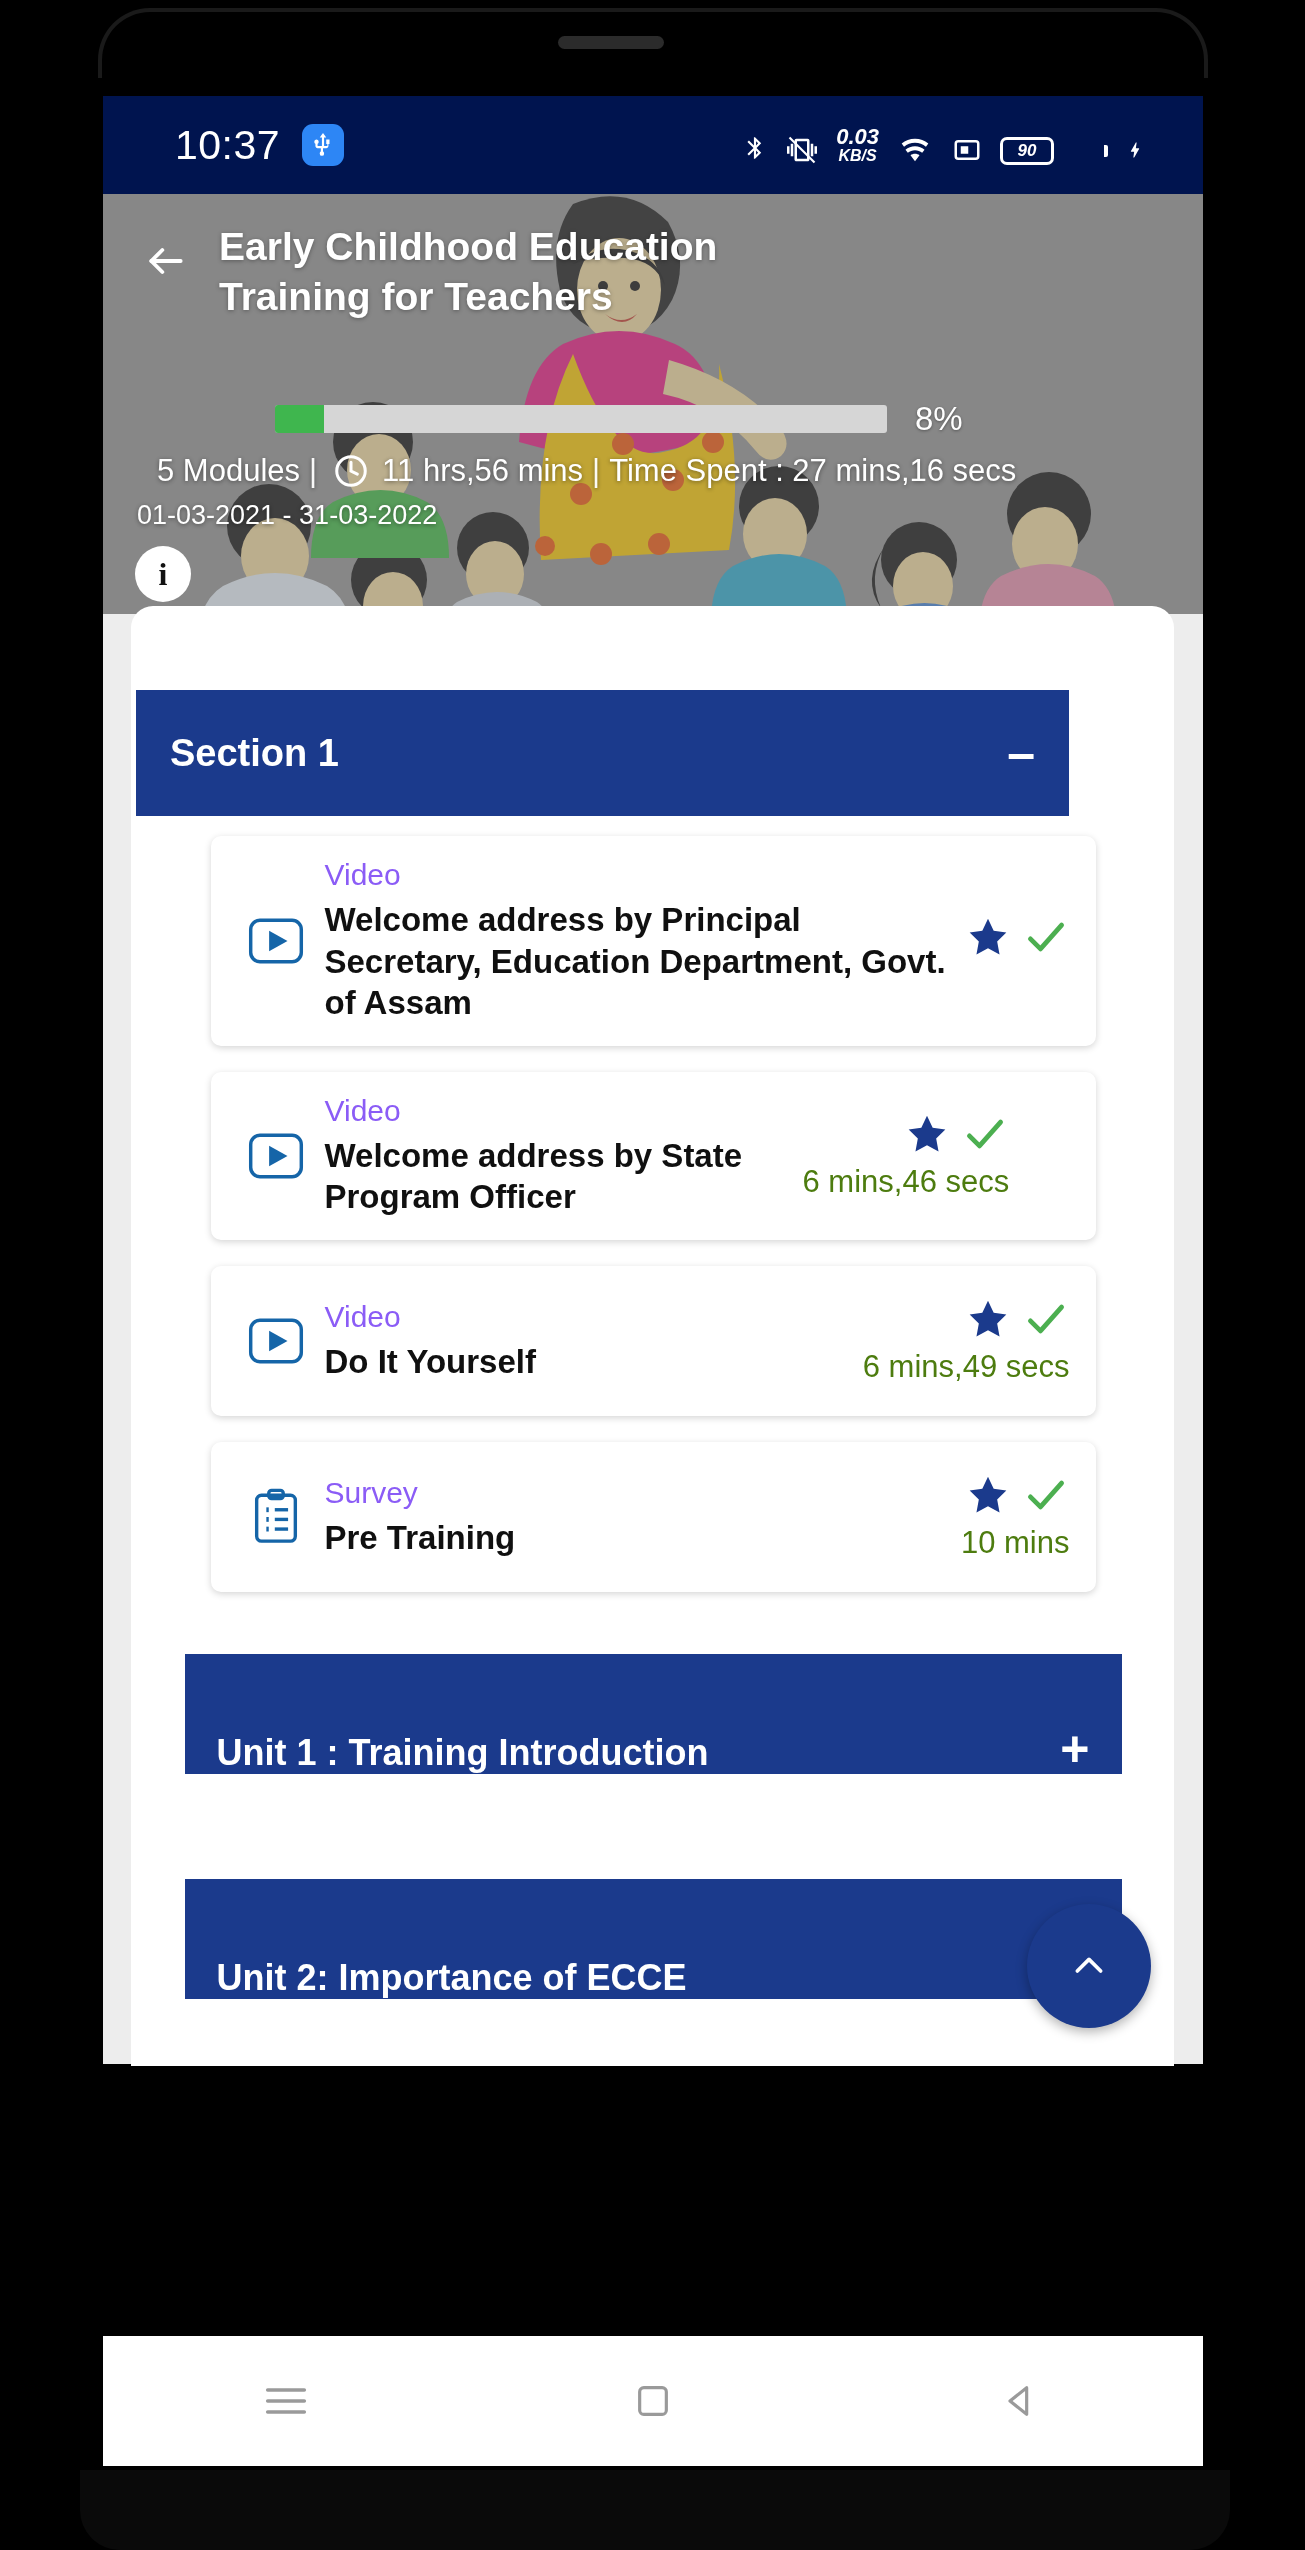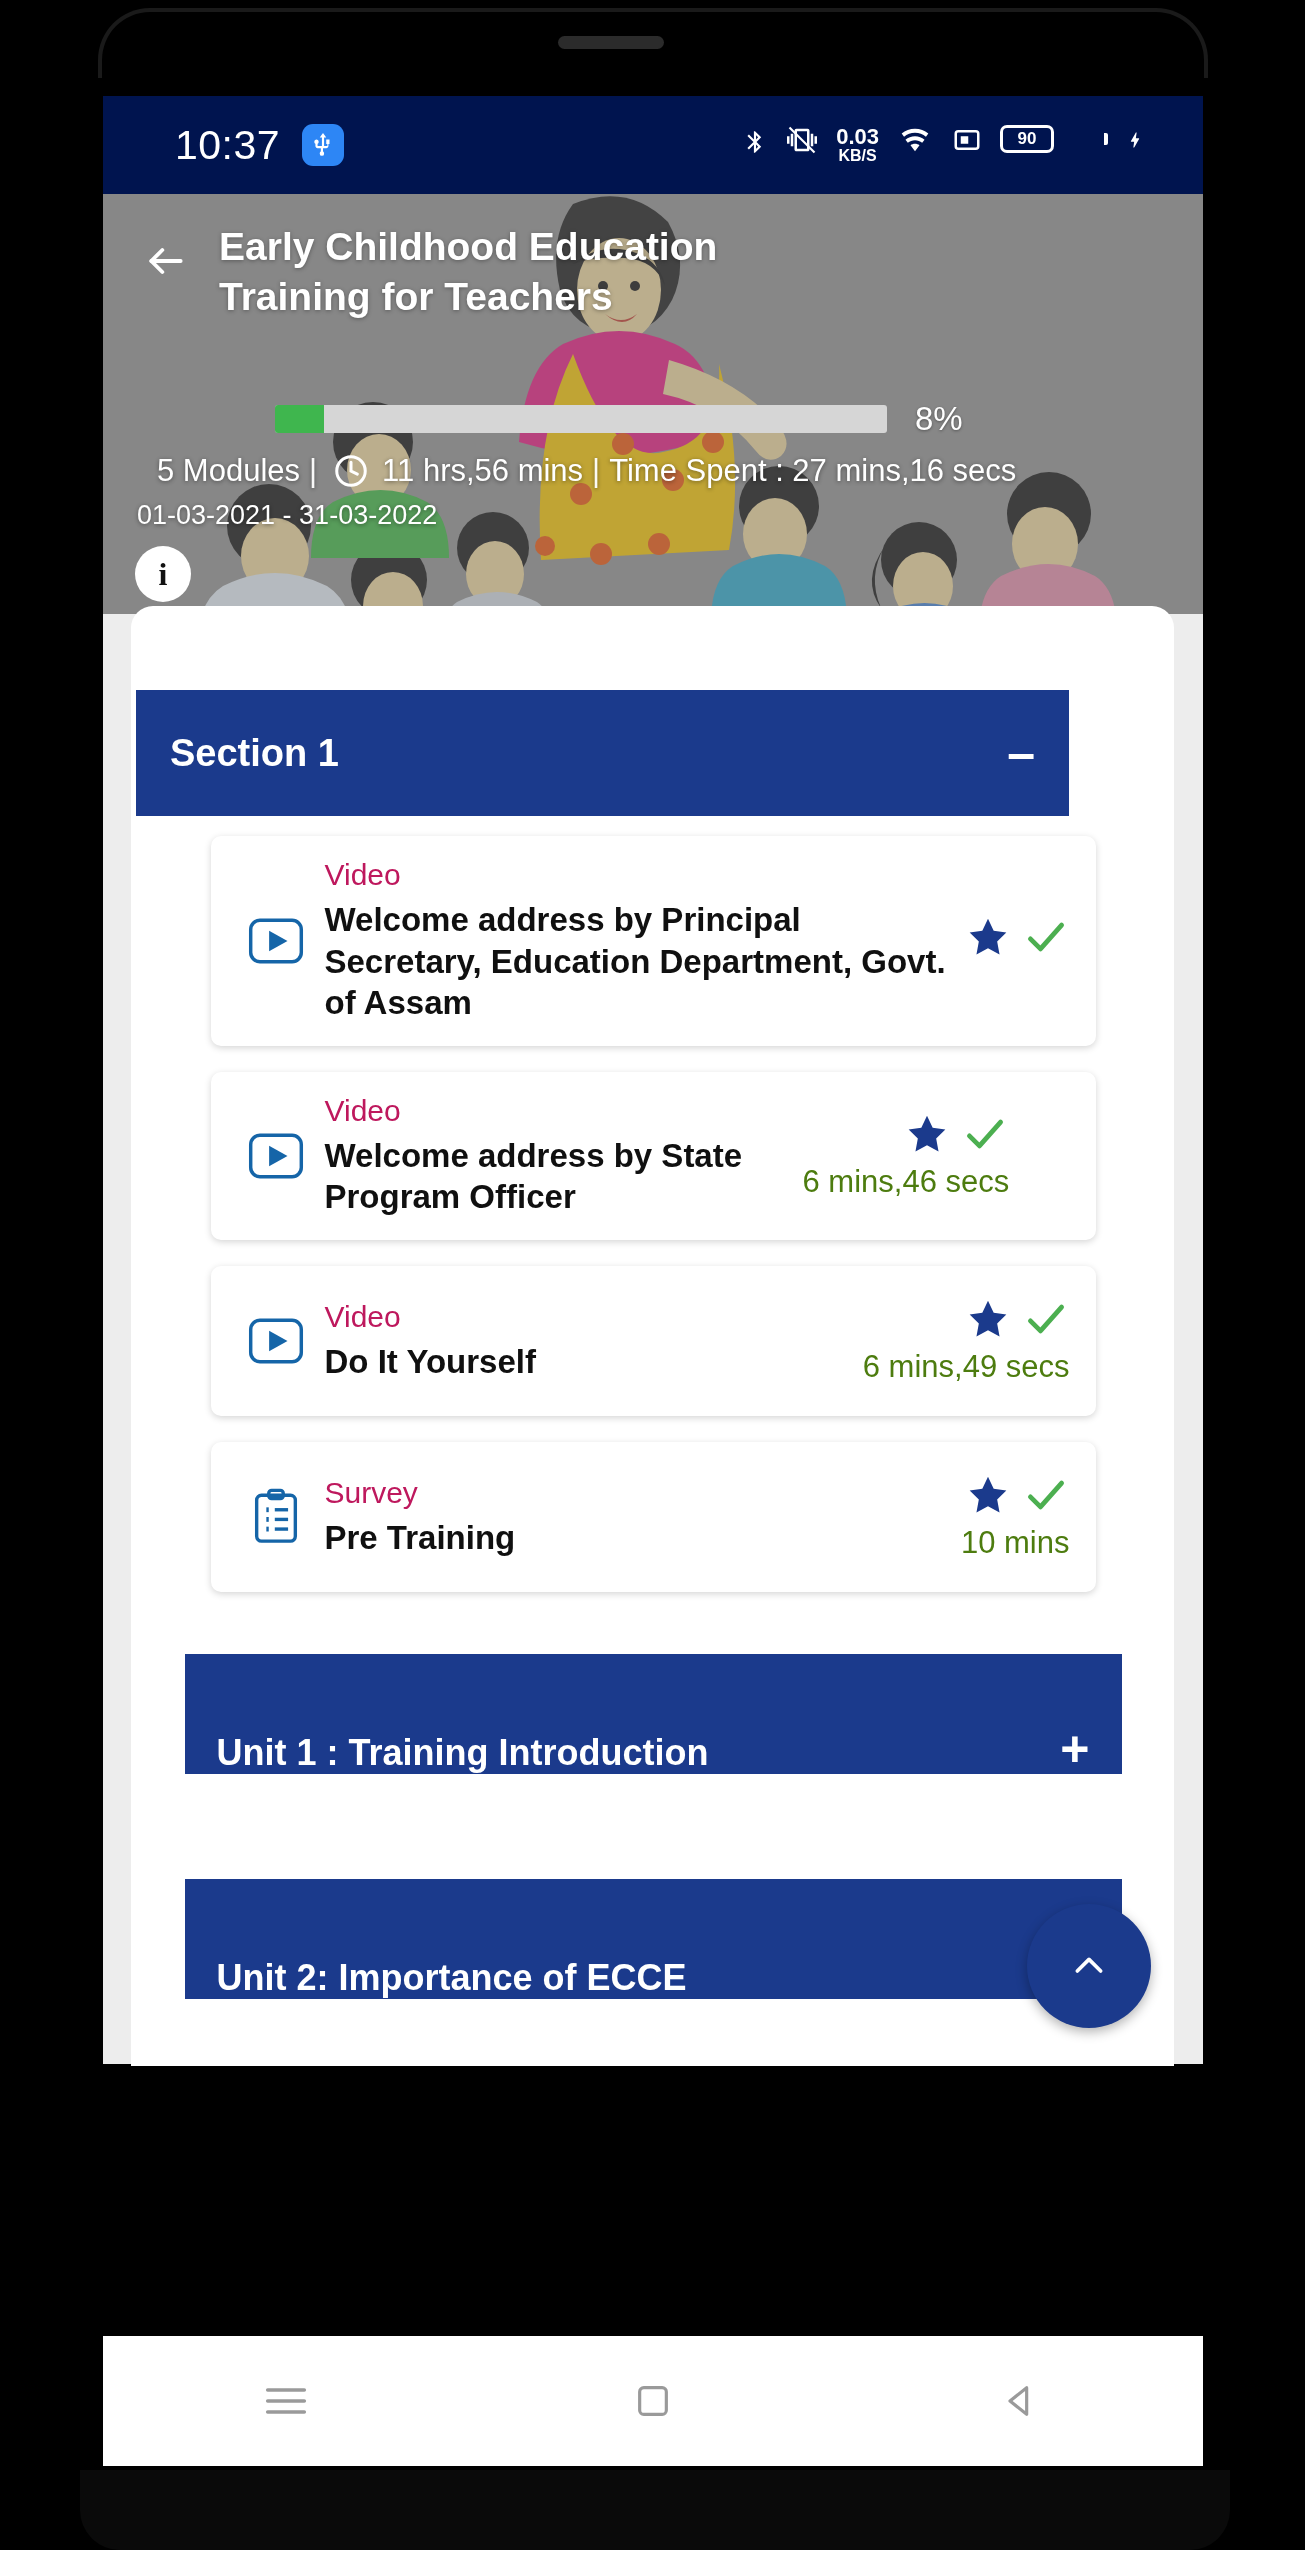--- a/index.html
+++ b/index.html
@@ -57,22 +57,23 @@
   .sb-time {
     color: #fff; font-size: 41px; font-weight: 400;
     letter-spacing: 0.5px; margin-left: 42px;
   }
   .sb-usb {
     width: 42px; height: 42px; margin-left: 22px;
     background: #2d86f5; border-radius: 11px;
     display: flex; align-items: center; justify-content: center;
   }
   .sb-right {
-    margin-left: auto; display: flex; align-items: flex-start; gap: 17px;
+    margin-left: auto; display: flex; align-items: flex-end; gap: 17px;
     padding-right: 28px;
+    font-style: italic;
   }
   .sb-kbs { color: #fff; text-align: center; line-height: 1.05; }
   .sb-kbs .v { font-size: 22px; font-weight: bold; display: block; }
   .sb-kbs .u { font-size: 16px; font-weight: bold; display: block; }
   .sb-batt {
     display: flex; align-items: center; gap: 48px;
   }
   .batt-body {
     width: 54px; height: 28px;
     border: 3px solid #fff; border-radius: 7px;
@@ -190,21 +191,21 @@
     box-shadow: 0 2px 7px rgba(0,0,0,0.17);
     display: flex; align-items: center;
     padding: 22px 26px 22px 22px;
     min-height: 150px;
   }
   .card-icon {
     flex: 0 0 auto; width: 86px;
     display: flex; align-items: center; justify-content: center;
   }
   .card-main { flex: 1 1 auto; padding-left: 6px; }
-  .card-kind { color: #be185d; font-size: 30px; margin-bottom: 7px; }
+  .card-kind { color: #8b5cf6; font-size: 30px; margin-bottom: 7px; }
   .card-title { color: #101010; font-size: 33px; font-weight: bold; line-height: 1.26; }
   .card-right {
     flex: 0 0 auto; display: flex; flex-direction: column;
     align-items: flex-end; justify-content: center;
     margin-left: 14px;
   }
   .marks { display: flex; align-items: center; gap: 12px; }
   .duration { color: #4d7c0f; font-size: 31px; margin-top: 8px; white-space: nowrap; }
   .card.wide-title .card-main { max-width: 470px; }
 

